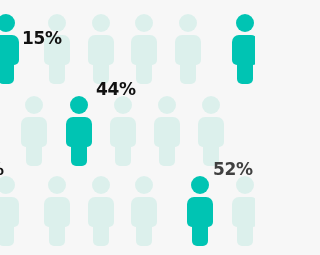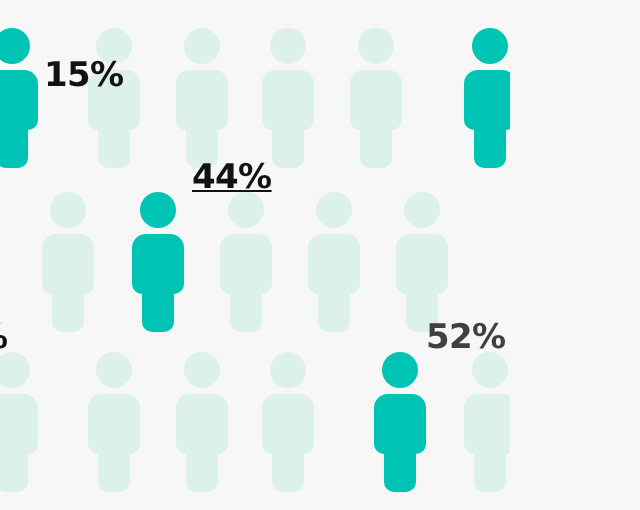--- a/index.html
+++ b/index.html
@@ -145,16 +145,16 @@
       <div class="head"></div>
       <div class="torso"></div>
       <div class="legs"></div>
     </div>
     <div class="figure" style="left: 232px; top: 176px; color: rgb(220, 240, 236);">
       <div class="head"></div>
       <div class="torso"></div>
       <div class="legs"></div>
     </div>
     <div class="pct-label" style="left: 22px; top: 19px; color: rgb(18, 18, 18); margin-top: 11px;">15%</div>
-    <div class="pct-label" style="left: 96px; top: 81px; color: rgb(18, 18, 18); text-decoration: underline;">44%</div>
+    <div class="pct-label" style="left: 96px; top: 81px; color: rgb(18, 18, 18);">44%</div>
     <div class="pct-label" style="left: 213px; top: 161px; color: #404040;">52%</div>
     <div class="pct-label" style="left: -13px; top: 161px; color: rgb(18, 18, 18);">%</div>
   </div>
 
 </body></html>

